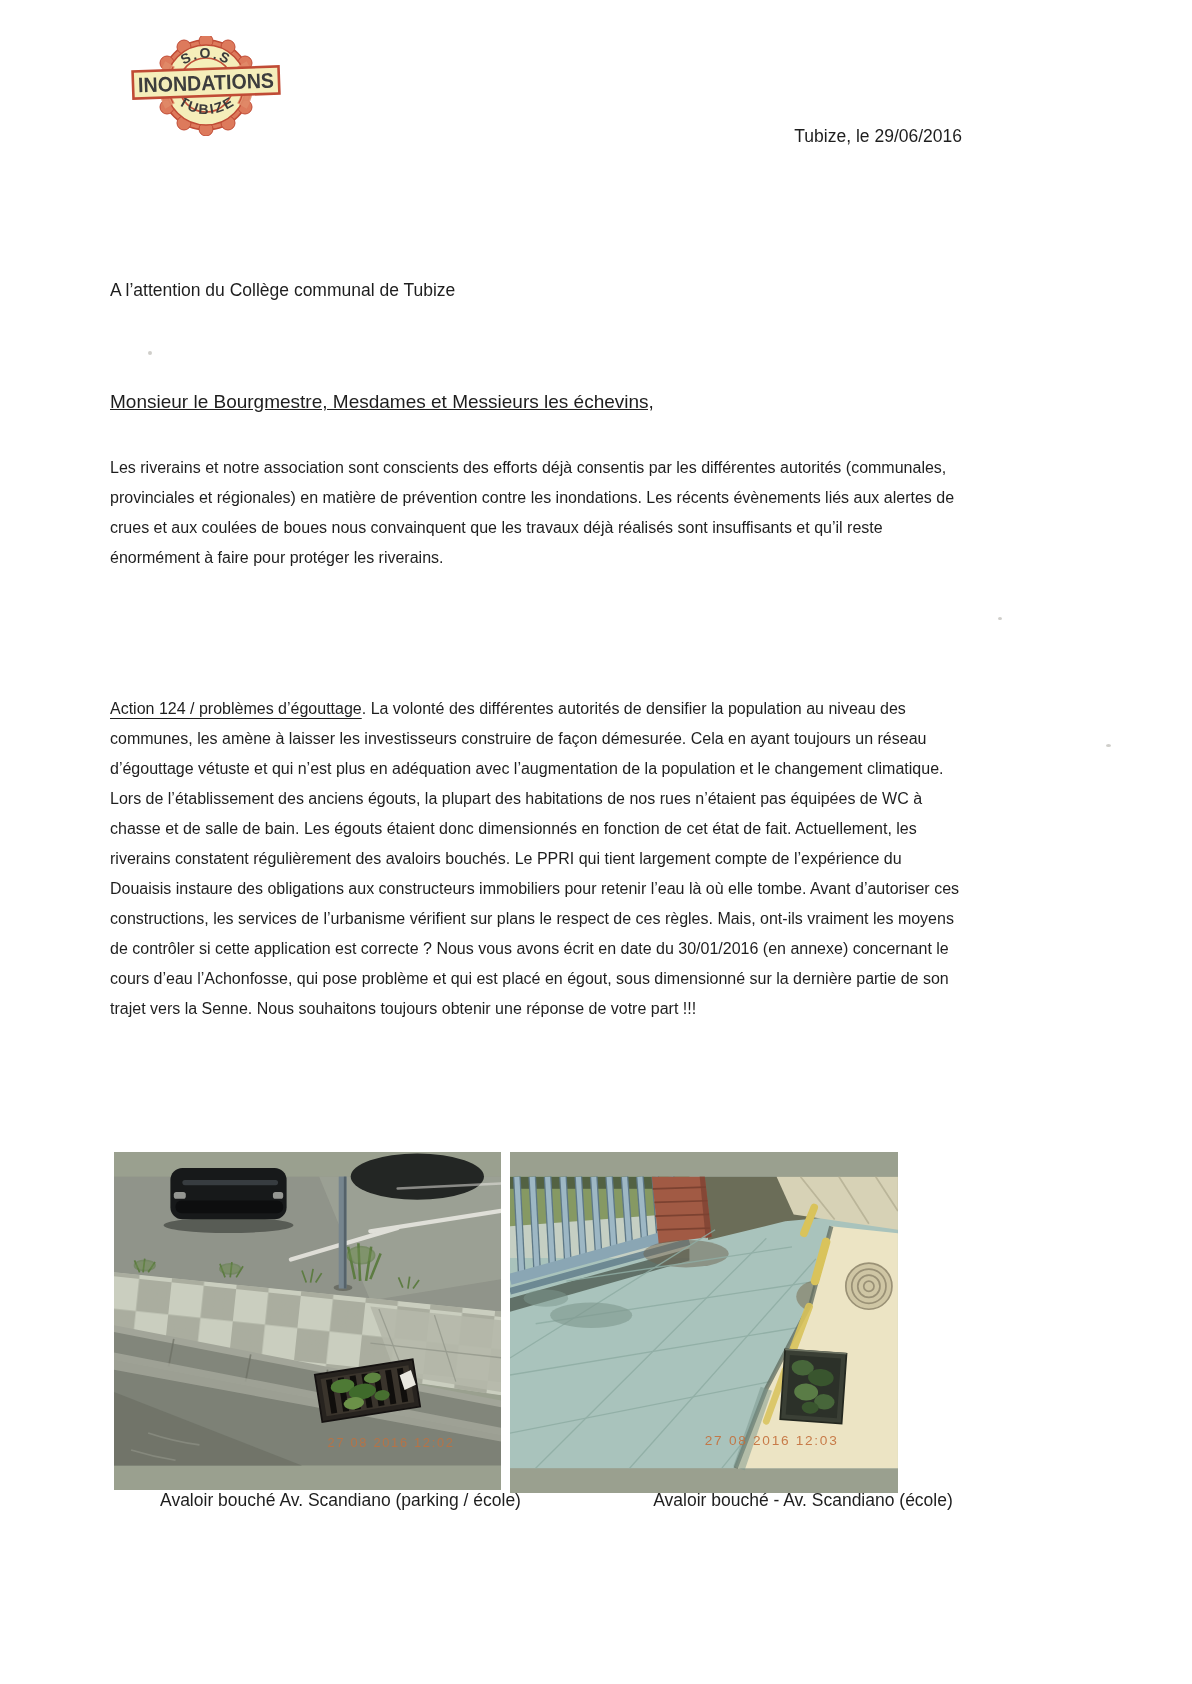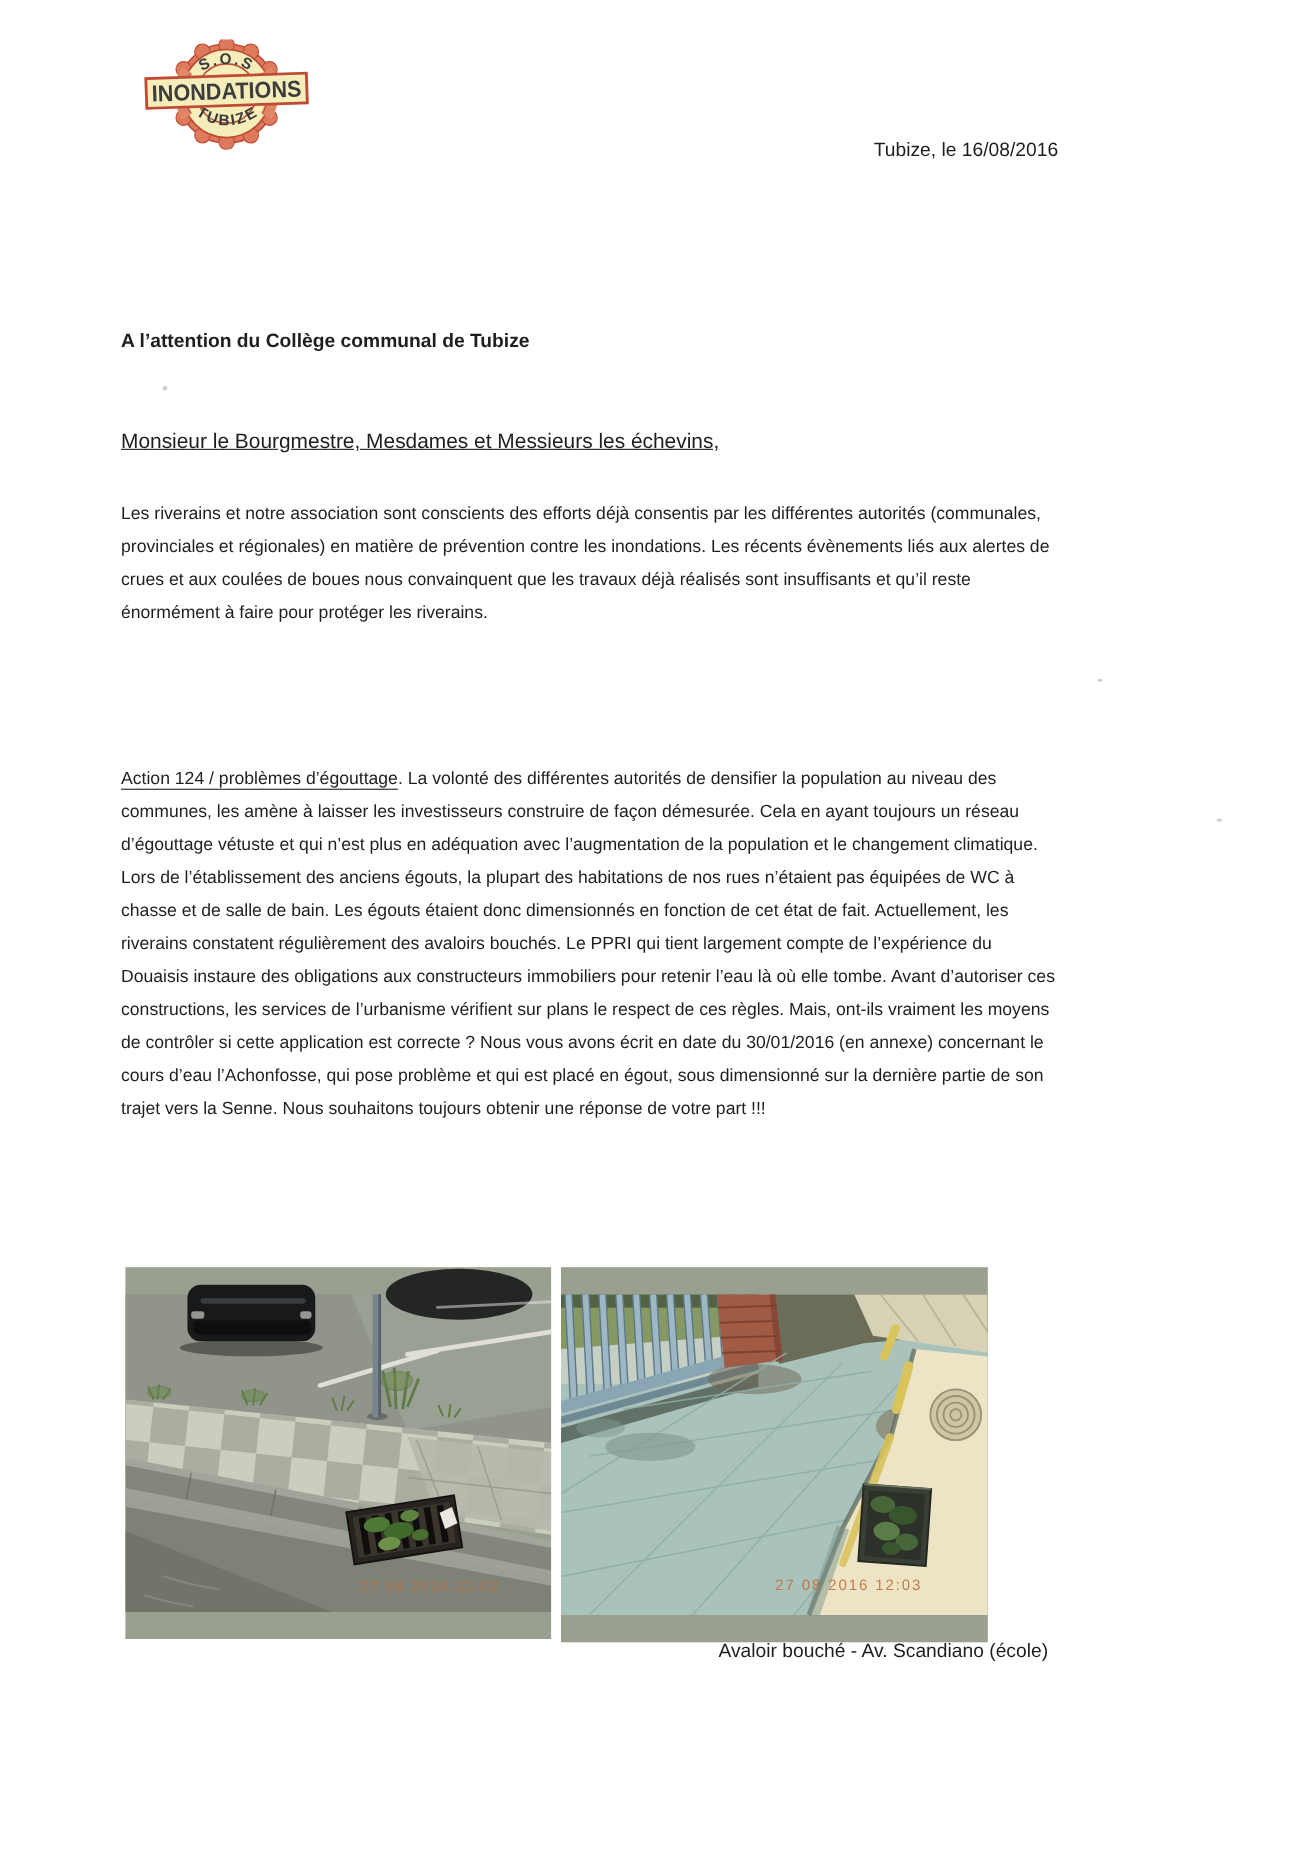--- a/index.html
+++ b/index.html
@@ -3,21 +3,21 @@
 <meta charset="utf-8">
 <style>
   html,body{margin:0;padding:0;background:#ffffff;}
   .page{
     position:relative;width:1192px;height:1684px;background:#ffffff;overflow:hidden;
     font-family:"Liberation Sans",sans-serif;color:#1e1e1e;
   }
   .abs{position:absolute;}
   .dateline{left:770px;top:126px;width:192px;font-size:17.5px;text-align:right;white-space:nowrap;}
   .subject{left:110px;top:167px;width:860px;font-size:17.5px;line-height:31px;font-style:italic;}
-  .attention{left:110px;top:299px;width:860px;font-size:17.5px;font-weight:bold;}
+  .attention{left:110px;top:280px;width:860px;font-size:17.5px;font-weight:normal;}
   .salutation{left:110px;top:391px;width:860px;font-size:19px;text-decoration:underline;}
   .para{left:110px;width:856px;font-size:16px;line-height:30px;text-align:left;}
   .p1{top:437px;}
   .p2{top:573px;}
   .p3{top:678px;}
   .u-lead{text-decoration:underline;text-underline-offset:4px;}
   .photo-row{left:114px;top:1152px;width:784px;display:flex;gap:9px;align-items:flex-start;}
   .photo{display:block;background:#9aa08f;}
   .caption{top:1490px;font-size:17.5px;text-align:center;}
   .cap-left{left:114px;width:453px;}
@@ -67,21 +67,21 @@
     <text font-size="14" font-weight="bold" fill="#3a3a3a" letter-spacing="2">
       <textPath href="#arcBottom" startOffset="50%" text-anchor="middle">TUBIZE</textPath>
     </text>
 
     <g transform="rotate(-2 78 47)">
       <rect x="5" y="33" width="146" height="27" fill="#f5eeba" stroke="#c04b35" stroke-width="2.6"></rect>
       <text x="78" y="54" text-anchor="middle" font-size="21" font-weight="bold" fill="#3d3d3d" textLength="136" lengthAdjust="spacingAndGlyphs">INONDATIONS</text>
     </g>
   </svg>
 
-  <div class="abs dateline">Tubize, le 16/08/2016</div>
+  <div class="abs dateline">Tubize, le 29/06/2016</div>
 
 
   <div class="abs attention">A l’attention du Collège communal de Tubize</div>
 
   <div class="abs salutation">Monsieur le Bourgmestre, Mesdames et Messieurs les échevins,</div>
 
   <p class="abs para p1">Les riverains et notre association sont conscients des efforts déjà consentis par les différentes autorités (communales, provinciales et régionales) en matière de prévention contre les inondations. Les récents évènements liés aux alertes de crues et aux coulées de boues nous convainquent que les travaux déjà réalisés sont insuffisants et qu’il reste énormément à faire pour protéger les riverains.</p>
 
 
   <p class="abs para p3"><span class="u-lead">Action 124 / problèmes d’égouttage</span><span>. La volonté des différentes autorités de densifier la population au niveau des communes, les amène à laisser les investisseurs construire de façon démesurée. Cela en ayant toujours un réseau d’égouttage vétuste et qui n’est plus en adéquation avec l’augmentation de la population et le changement climatique. Lors de l’établissement des anciens égouts, la plupart des habitations de nos rues n’étaient pas équipées de WC à chasse et de salle de bain. Les égouts étaient donc dimensionnés en fonction de cet état de fait. Actuellement, les riverains constatent régulièrement des avaloirs bouchés. Le PPRI qui tient largement compte de l’expérience du Douaisis instaure des obligations aux constructeurs immobiliers pour retenir l’eau là où elle tombe. Avant d’autoriser ces constructions, les services de l’urbanisme vérifient sur plans le respect de ces règles. Mais, ont-ils vraiment les moyens de contrôler si cette application est correcte ? Nous vous avons écrit en date du 30/01/2016 (en annexe) concernant le cours d’eau l’Achonfosse, qui pose problème et qui est placé en égout, sous dimensionné sur la dernière partie de son trajet vers la Senne. Nous souhaitons toujours obtenir une réponse de votre part !!!</span></p>
@@ -292,19 +292,20 @@
           <ellipse cx="50" cy="58" rx="12" ry="9" fill="#47663a"></ellipse>
           <ellipse cx="34" cy="66" rx="10" ry="7" fill="#39552e"></ellipse>
         </g>
         <line x1="0" y1="0" x2="72" y2="0" stroke="#6c7262" stroke-width="2"></line>
       </g>
 
       <text x="228" y="314" font-size="16" letter-spacing="2" fill="#c4703c" opacity="0.9">27 08 2016 12:03</text>
     </svg>
   </div>
 
+  <div class="abs caption cap-left">Avaloir bouché Av. Scandiano (parking / école)</div>
   <div class="abs caption cap-right">Avaloir bouché - Av. Scandiano (école)</div>
 
   <div class="speck" style="left:148px;top:351px;width:4px;height:4px;"></div>
   <div class="speck" style="left:998px;top:617px;width:4px;height:3px;"></div>
   <div class="speck" style="left:1106px;top:744px;width:5px;height:3px;"></div>
 
 </div>
 
 </body></html>

